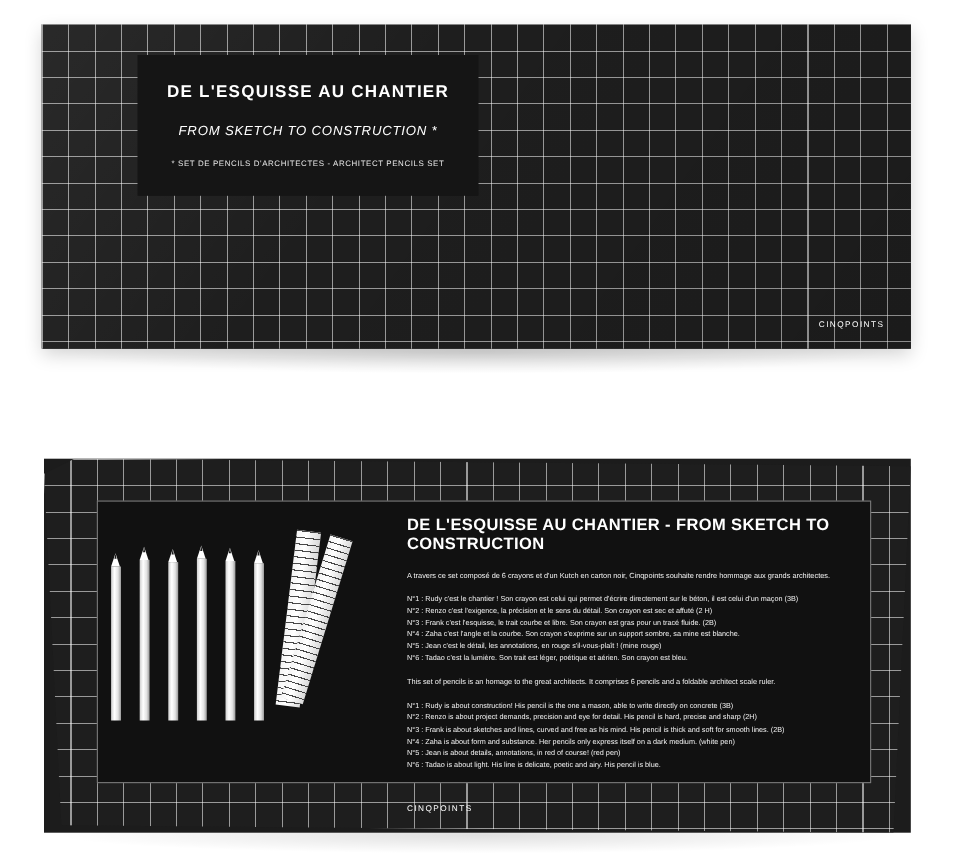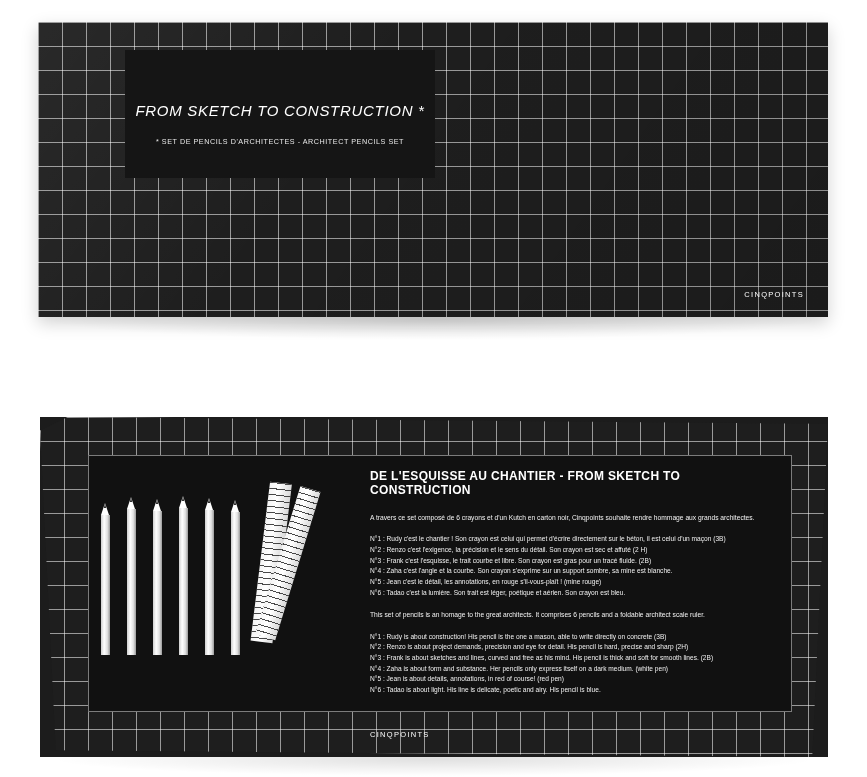--- a/index.html
+++ b/index.html
@@ -75,21 +75,21 @@
     box-sizing: border-box;
   }
   .lid-title {
     font-size: 15.5px;
     letter-spacing: 1.1px;
     font-weight: 700;
     white-space: nowrap;
   }
   .lid-subtitle {
     margin-top: 19px;
-    font-size: 15px;
+    font-size: 12px;
     font-style: italic;
     letter-spacing: 0.7px;
     white-space: nowrap;
   }
   .lid-footnote {
     margin-top: 18px;
     font-size: 7.2px;
     letter-spacing: 0.55px;
     white-space: nowrap;
     color: #e8e8e8;
@@ -209,21 +209,21 @@
   
   .text-panel {
     position: absolute;
     left: 330px;
     top: 52px;
     right: 58px;
     bottom: 40px;
     color: #ffffff;
   }
   .tp-title {
-    font-size: 12px;
+    font-size: 15px;
     font-weight: 700;
     letter-spacing: 0.35px;
     margin-bottom: 16px;
   }
   .tp-intro {
     font-size: 6.7px;
     line-height: 1.55;
     margin-bottom: 11px;
     color: #f2f2f2;
   }
@@ -262,20 +262,21 @@
 
 <div class="stage">
 
   <div class="shadow" style="left:46px; top:300px; width:775px; height:40px;"></div>
 
   <div class="box" id="top-box">
     <div class="grid-skin"></div>
     <div class="sheen"></div>
 
     <div class="lid-label">
+      <div class="lid-title">DE L'ESQUISSE AU CHANTIER</div>
       <div class="lid-subtitle">FROM SKETCH TO CONSTRUCTION *</div>
       <div class="lid-footnote">* SET DE PENCILS D'ARCHITECTES - ARCHITECT PENCILS SET</div>
     </div>
 
     <div class="brand-top">CINQPOINTS</div>
   </div>
 
   <div class="shadow" style="left:48px; top:742px; width:772px; height:34px;"></div>
 
   <div class="box" id="bottom-box">

